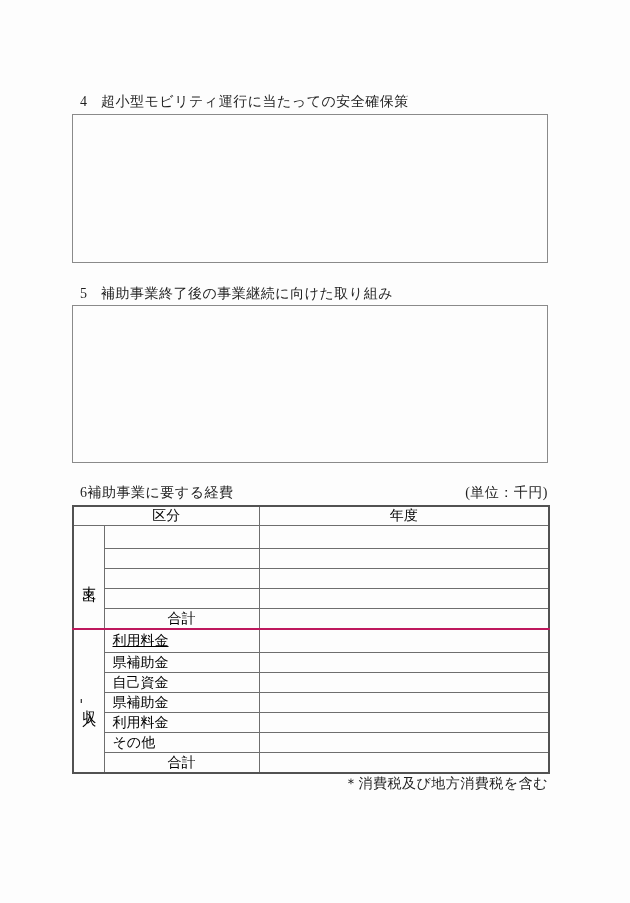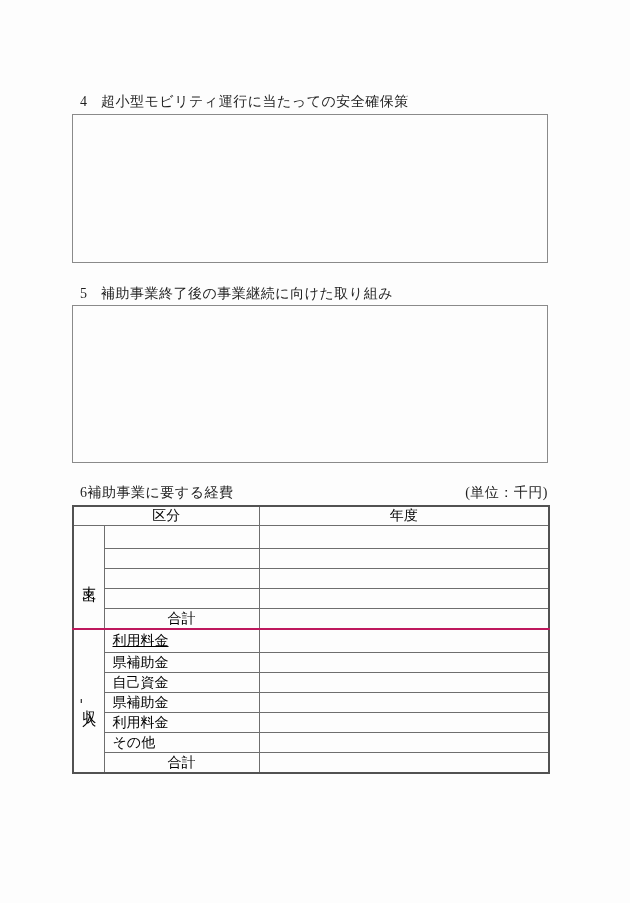--- a/index.html
+++ b/index.html
@@ -185,14 +185,15 @@
         <td>その他</td>
         <td></td>
       </tr>
       <tr>
         <td class="center">合計</td>
         <td></td>
       </tr>
     </tbody>
   </table>
 
+  <div class="footnote">＊消費税及び地方消費税を含む</div>
 
 </div>
 
 </body></html>

